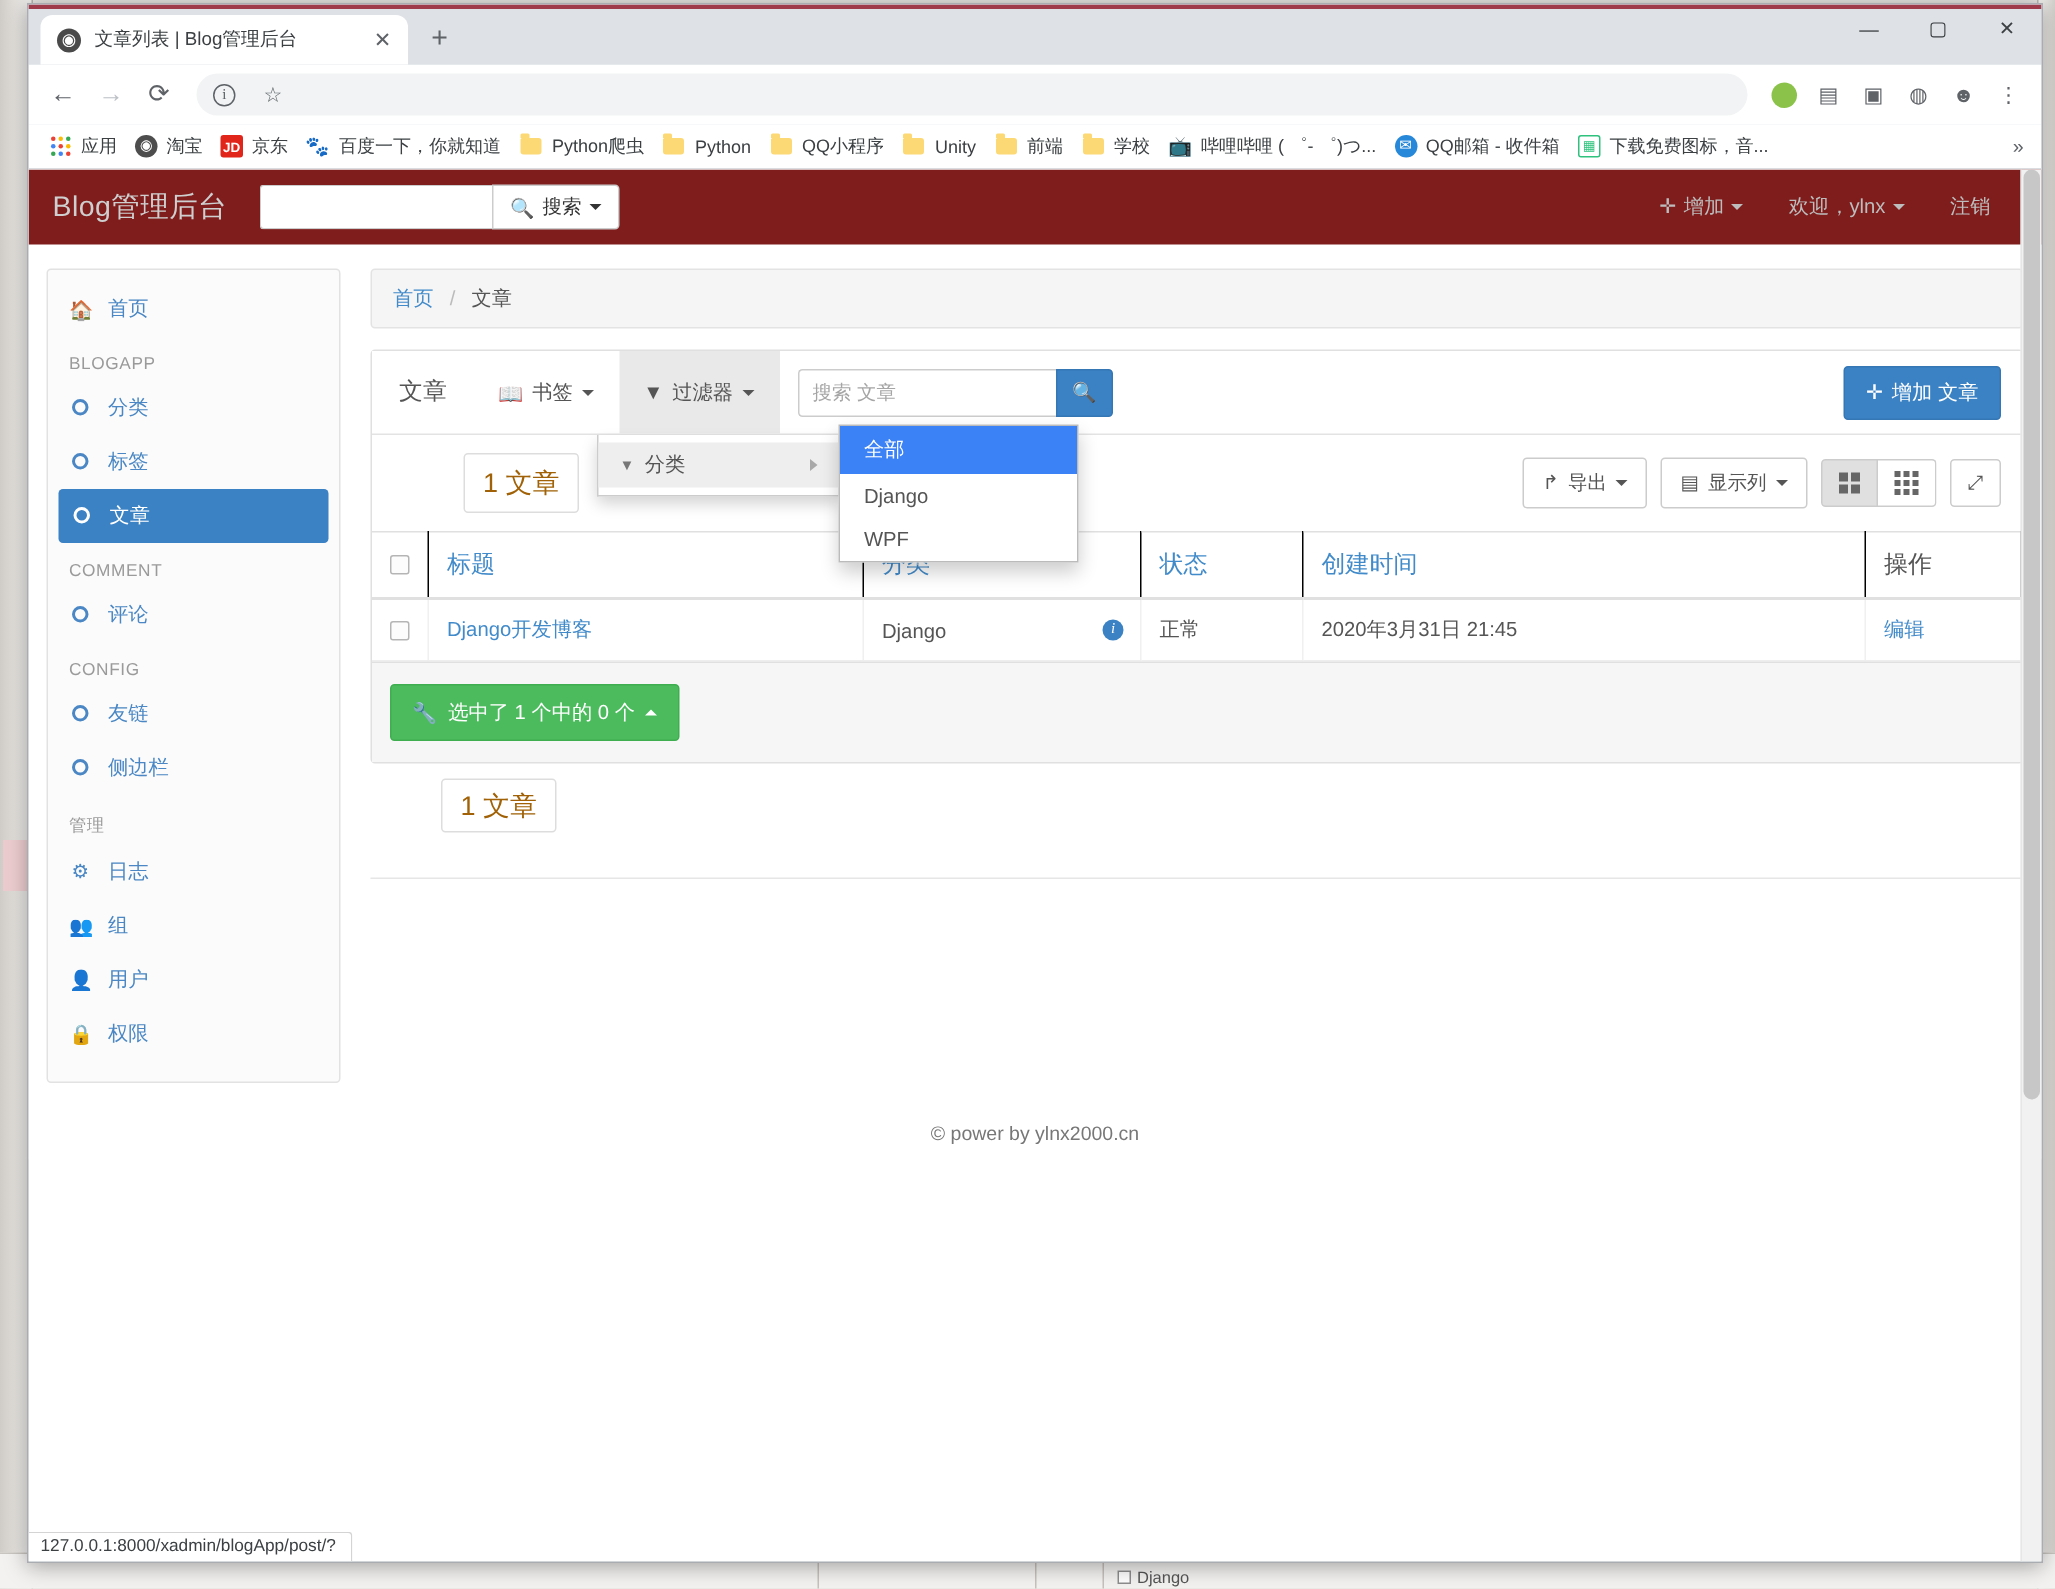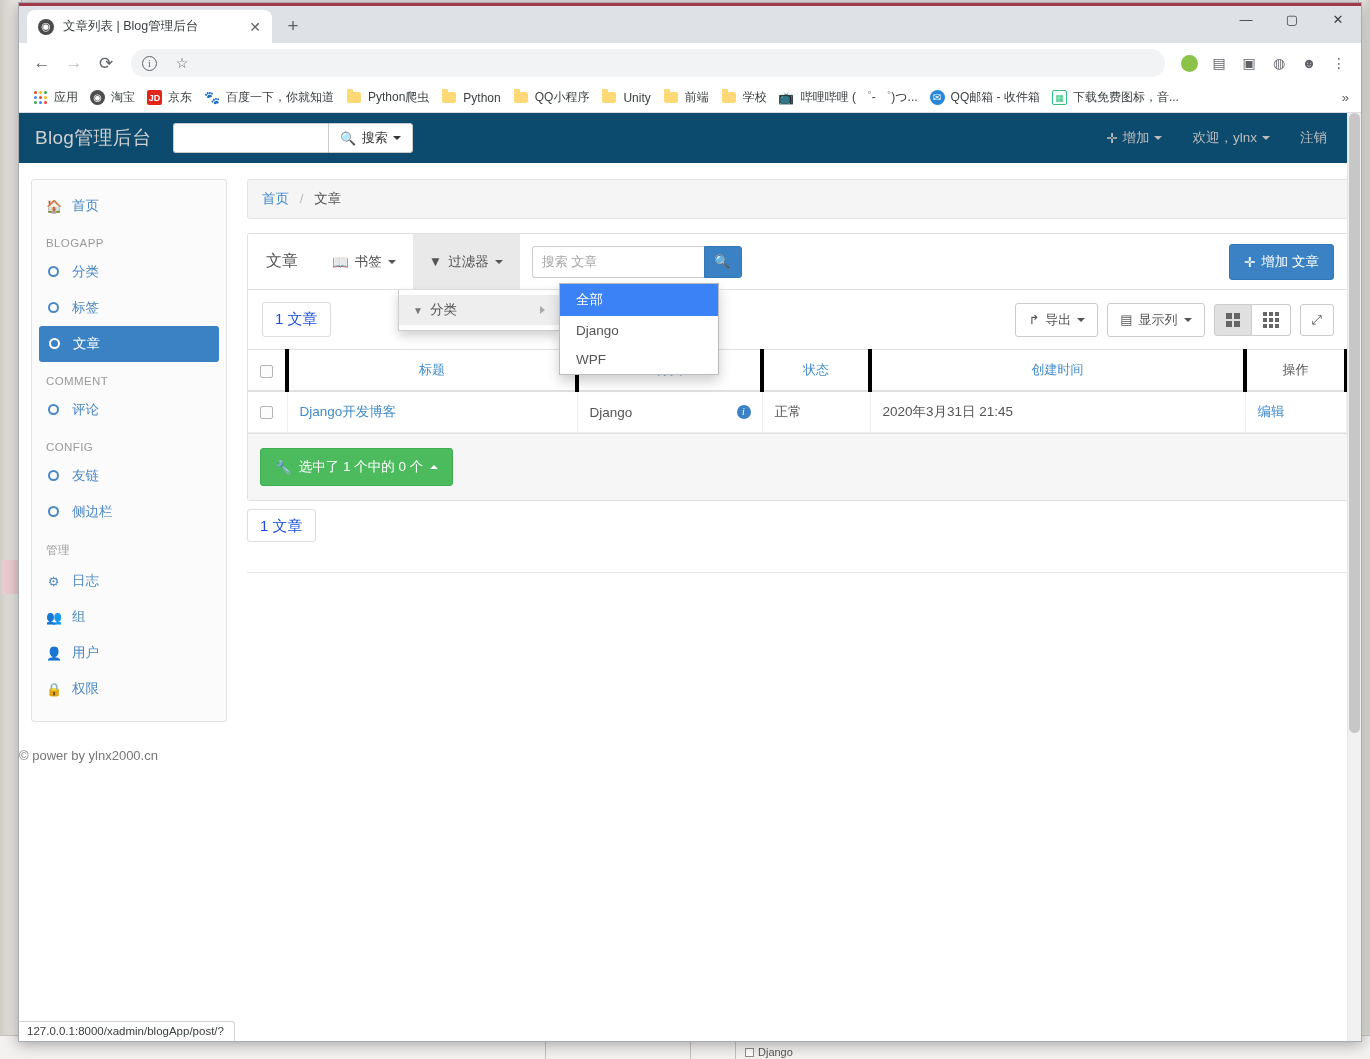--- a/index.html
+++ b/index.html
@@ -133,21 +133,21 @@
   .apps-grid i { width: 3px; height: 3px; border-radius: 50%; display: block; }
   .bm-overflow { margin-left: auto; color: #5f6368; font-size: 13px; padding: 0 6px; flex: none; }
 
   
   #viewport {
     flex: 1 1 auto; background: #fff; position: relative; overflow: hidden;
   }
 
   
   #navbar {
-    height: 50px; background: #0c4a6e; display: flex; align-items: center;
+    height: 50px; background: #7f1d1d; display: flex; align-items: center;
     padding: 0 16px; position: relative;
   }
   #brand { color: #cfcfcf; font-size: 19px; padding-right: 18px; letter-spacing: .3px; }
   .nav-search { display: flex; height: 30px; margin-left: 4px; }
   .nav-search input {
     width: 155px; height: 30px; border: 1px solid #ccc; border-right: none;
     background: #fff; padding: 0 8px; font-size: 13px; outline: none;
     font-family: inherit; border-radius: 3px 0 0 3px;
   }
   .nav-search .sbtn {
@@ -237,21 +237,21 @@
     background: #fff; border: 1px solid #bbb; box-shadow: 0 6px 12px rgba(0,0,0,.2);
     min-width: 160px; padding: 0;
   }
   #filter-submenu .sm-item { padding: 7px 16px; font-size: 13.5px; color: #555; }
   #filter-submenu .sm-item.sel { background: #3b82f6; color: #fff; }
 
   
   #row2 { display: flex; align-items: center; padding: 12px 14px; background: #fff; }
   .count-pill {
     border: 1px solid #ddd; border-radius: 3px; padding: 7px 12px;
-    font-size: 15px; color: #1d4ed8; background: #fff;
+    font-size: 18px; color: #a16207; background: #fff; margin-left: 47px;
   }
   .r2-right { margin-left: auto; display: flex; align-items: center; gap: 9px; }
   .btn-out {
     border: 1px solid #ccc; background: #fff; border-radius: 3px; padding: 7px 12px;
     font-size: 13px; color: #555; display: flex; align-items: center; gap: 6px;
   }
   .btn-group { display: flex; }
   .btn-group .bg-item {
     border: 1px solid #ccc; background: #fff; padding: 7px 11px; color: #777;
     display: flex; align-items: center; justify-content: center;
@@ -260,23 +260,23 @@
   .btn-group .bg-item:last-child { border-radius: 0 3px 3px 0; border-left: none; }
   .btn-group .bg-item.on { background: #e0e0e0; }
   .sq4 { display: grid; grid-template-columns: repeat(2,6px); grid-gap: 2px; }
   .sq4 i { width: 6px; height: 6px; background: #666; display: block; }
   .sq9 { display: grid; grid-template-columns: repeat(3,4px); grid-gap: 2px; }
   .sq9 i { width: 4px; height: 4px; background: #666; display: block; }
 
   
   table.grid { width: 100%; border-collapse: collapse; background: #fff; }
   table.grid th {
-    text-align: center; font-size: 13px; color: #428bca; font-weight: normal;
+    text-align: left; font-size: 16px; color: #428bca; font-weight: normal;
     padding: 11px 12px; border-top: 1px solid #e0e0e0; border-bottom: 2px solid #e0e0e0;
-    border-right: 4px solid #000000; white-space: nowrap;
+    border-right: 1px solid #000000; white-space: nowrap;
   }
   table.grid th.plain { color: #555; }
   table.grid td {
     font-size: 13.5px; color: #555; padding: 11px 12px;
     border-bottom: 1px solid #eee; border-right: 1px solid #f0f0f0;
   }
   table.grid td a, table.grid th a { color: #428bca; text-decoration: none; }
   .cb {
     width: 13px; height: 13px; border: 1px solid #b5b5b5; border-radius: 2px;
     background: #fcfcfc; display: inline-block; vertical-align: middle;
@@ -296,21 +296,21 @@
     border-top: 1px solid #e0e0e0; background: #f6f6f6; padding: 14px 12px;
   }
   .green-btn {
     display: inline-flex; align-items: center; gap: 7px;
     background: #4cbb5e; border: 1px solid #3fae51; border-radius: 3px;
     color: #fff; font-size: 13.5px; padding: 9px 14px;
   }
   #bottom-count { padding: 16px 0 0 0; }
 
   #footer {
-    text-align: left; font-size: 13px; color: #777;
+    text-align: center; font-size: 13px; color: #777;
     padding: 26px 0 10px 0; background: #fff;
   }
   #page-sep { border-top: 1px solid #e6e6e6; margin-top: 36px; }
 
   
   #statusbar {
     position: absolute; left: 0; bottom: 0; z-index: 90;
     background: #fff; border: 1px solid #d4d4d4; border-left: none; border-bottom: none;
     border-radius: 0 3px 0 0; padding: 3px 10px 4px 8px; font-size: 11.5px; color: #3c4043;
     white-space: nowrap;

